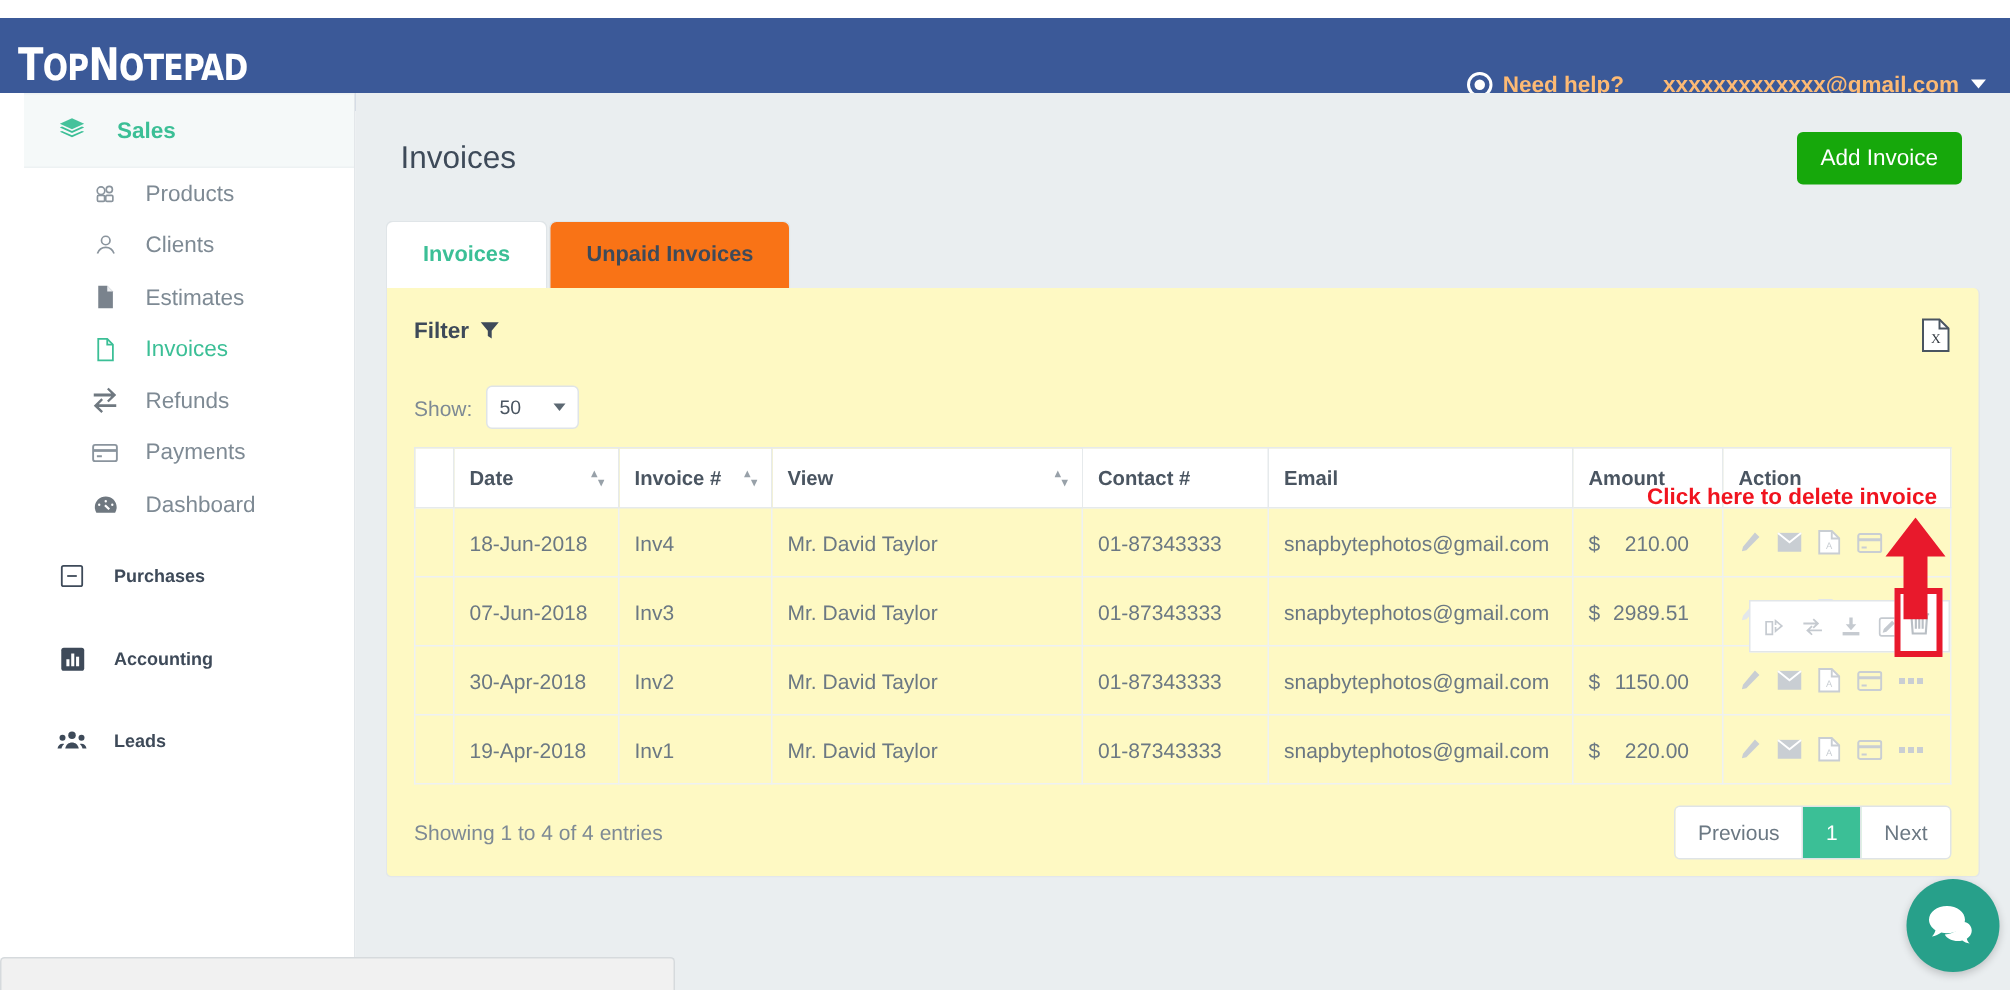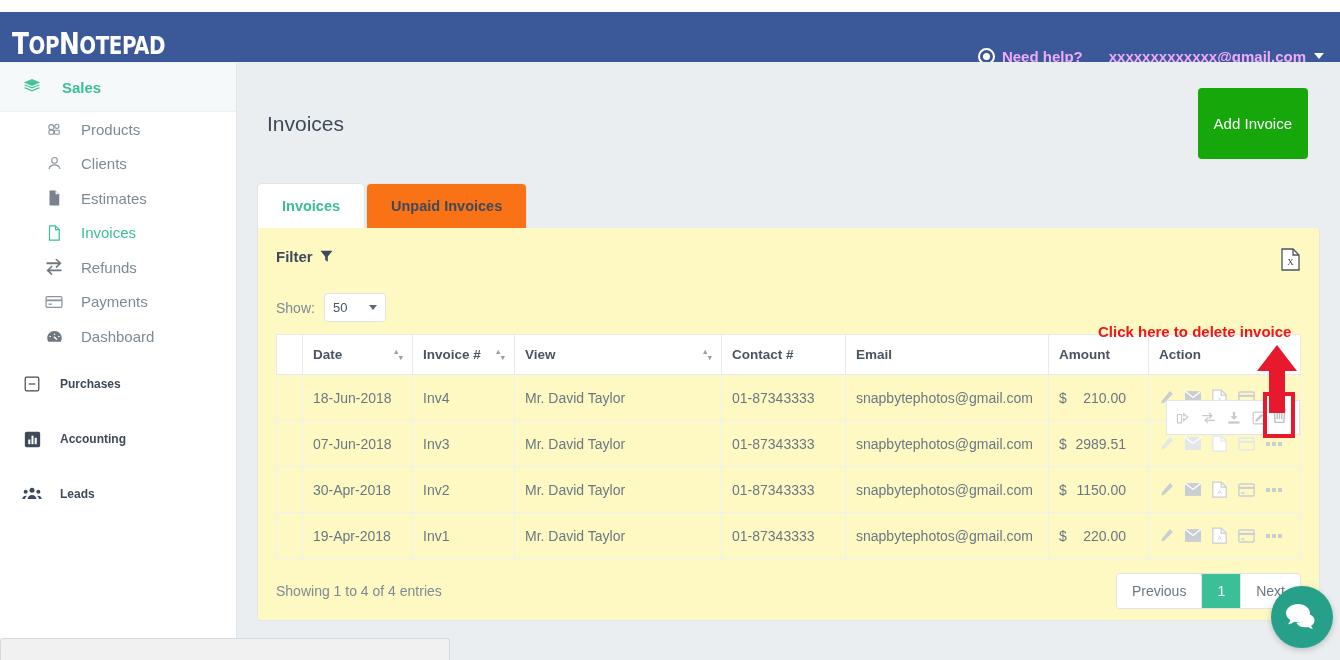--- a/index.html
+++ b/index.html
@@ -26,42 +26,42 @@
     letter-spacing: -0.5px;
     font-stretch: condensed;
     transform: scaleX(0.92);
     transform-origin: left center;
     white-space: nowrap;
   }
   .logo .cap { font-size: 30px; }
   .logo .sm { font-size: 24px; }
   .topright {
     display: flex; align-items: flex-end; gap: 26px;
-    margin-right: 16px; color: #f0abfc; font-size: 15px; margin-top: 26px;
+    margin-right: 16px; color: #fdba74; font-size: 15px; margin-top: 26px;
   }
   .need-help { display: flex; align-items: center; gap: 7px; font-weight: bold; cursor: pointer; }
   .lifering {
     width: 17px; height: 17px; border-radius: 50%;
     border: 2px solid #ffffff; position: relative; display: inline-block;
     background: #3b5998;
   }
   .lifering::before {
     content: ""; position: absolute; left: 3px; top: 3px;
     width: 7px; height: 7px; border-radius: 50%; background: #ffffff;
   }
   .user-menu { display: flex; align-items: center; gap: 8px; font-weight: bold; cursor: pointer; font-size: 15px; }
   .caret-down {
     width: 0; height: 0; border-left: 5px solid transparent;
     border-right: 5px solid transparent; border-top: 6px solid #ffffff;
   }
 
   
   .sidebar {
     position: absolute; top: 62px; left: 0; width: 237px; height: 576px;
-    background: #ffffff; border-right: 1px solid #e3e7ea;
+    background: #ffffff; border-right: 1px solid #e3e7ea; padding-left: 16px;
   }
   .side-group-head {
     display: flex; align-items: center; height: 50px;
     background: #f5f9f9; padding-left: 22px; gap: 20px;
     border-top: 1px solid #edf2f3; border-bottom: 1px solid #edf2f3;
     cursor: pointer;
   }
   .side-group-head .label { color: #3bbf96; font-weight: bold; font-size: 15px; }
   .side-item {
     display: flex; align-items: center; height: 34.5px;
@@ -82,21 +82,21 @@
     position: absolute; top: 62px; left: 237px;
     width: 1103px; height: 576px; background: #eaeef0;
   }
   .page-head {
     display: flex; align-items: center; justify-content: space-between;
     padding: 26px 32px 0 30px;
   }
   .page-title { color: #3e4a59; font-size: 21px; }
   .btn-add {
     background: #16a80b; color: #ffffff; border: none;
-    border-radius: 4px; padding: 27px 16px; font-size: 15px; cursor: pointer;
+    border-radius: 4px; padding: 9px 16px; font-size: 15px; cursor: pointer;
     font-family: "Liberation Sans", sans-serif;
   }
 
   .tabs { display: flex; margin: 24px 0 0 20px; }
   .tab {
     padding: 14px 24px; font-size: 14.5px; font-weight: bold;
     background: #f97316; color: #3e4a59; cursor: pointer;
     border: 1px solid #e0e5e8; border-bottom: none;
     border-radius: 5px 5px 0 0; margin-right: 1px;
   }

